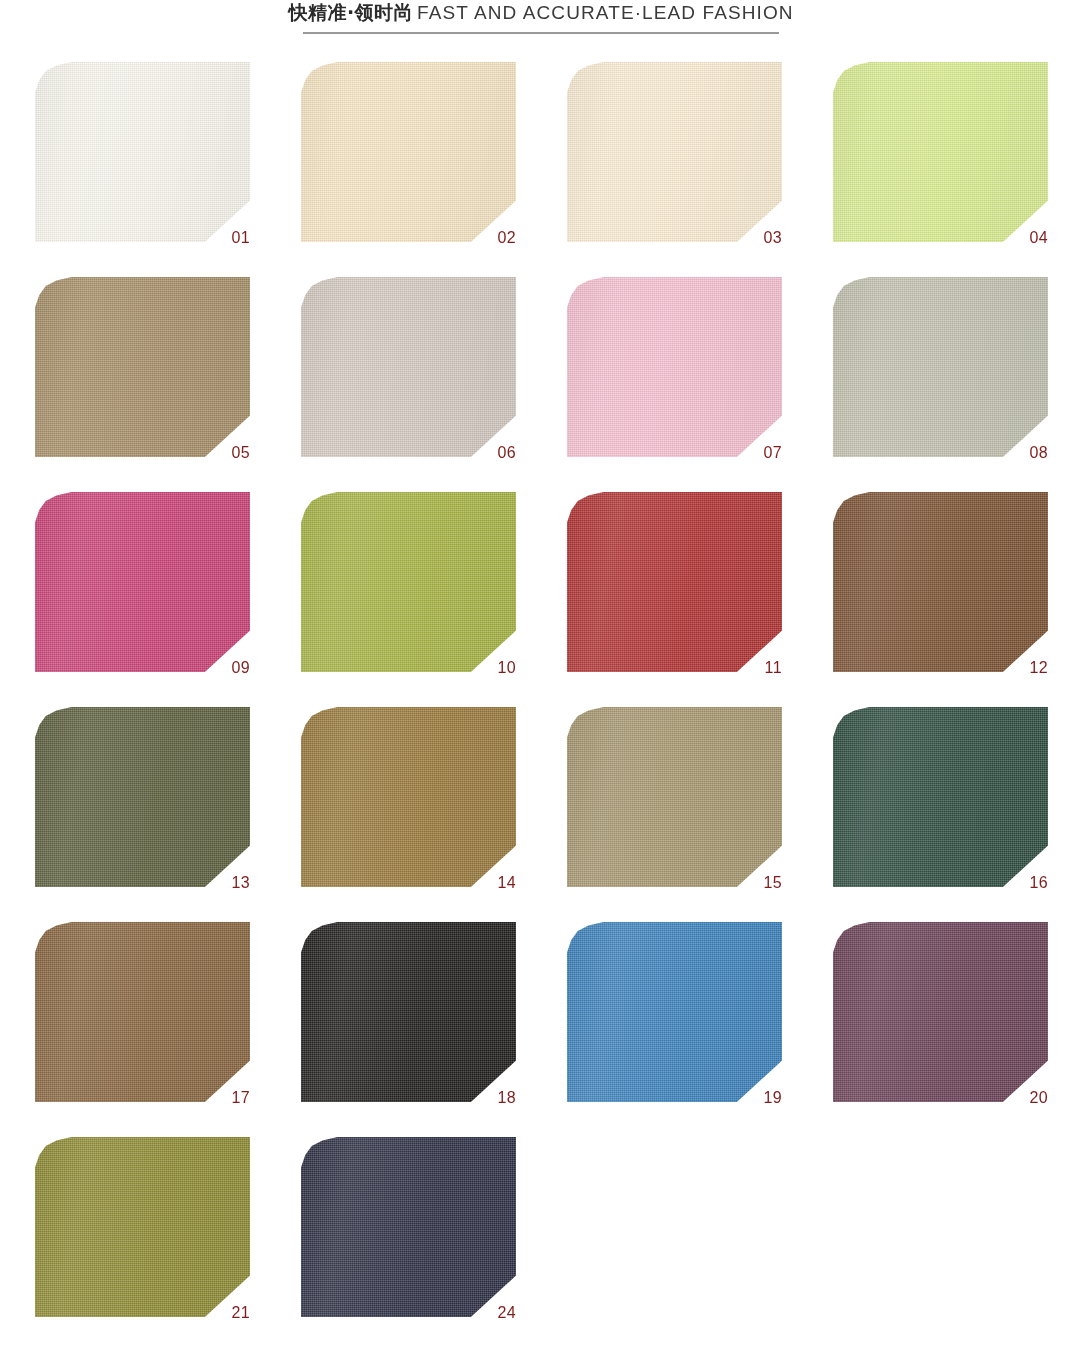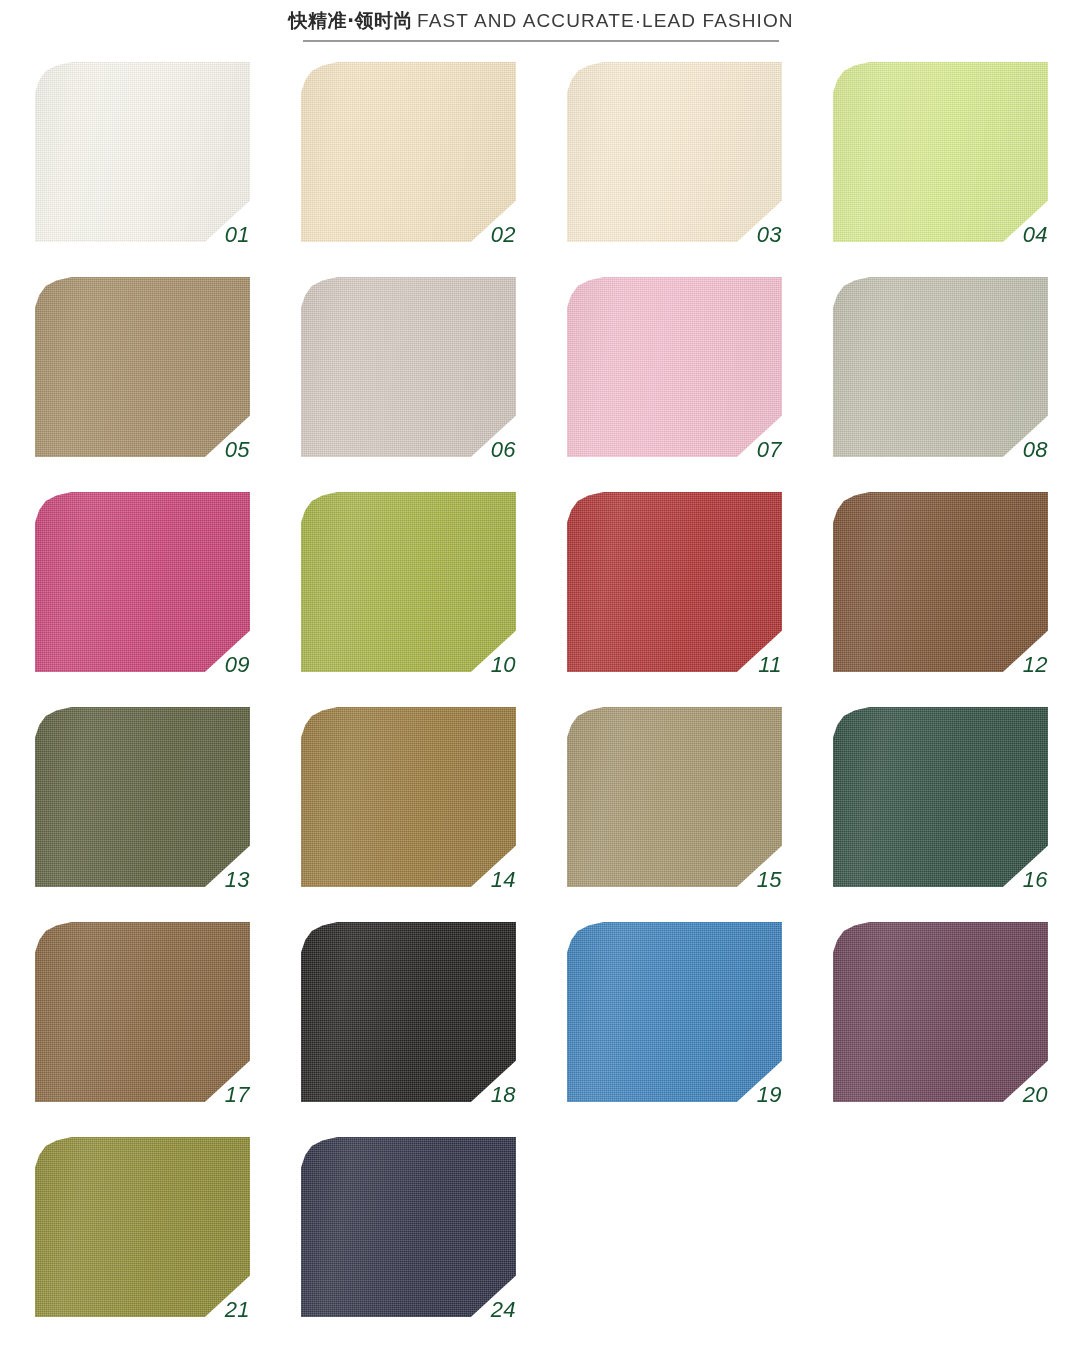--- a/index.html
+++ b/index.html
@@ -13,21 +13,21 @@
     height: 1370px;
     font-family: "Liberation Sans", "DejaVu Sans", sans-serif;
     -webkit-font-smoothing: antialiased;
     overflow: hidden;
     position: relative;
   }
 
   
   .header {
     width: 100%;
-    padding-top: 8px;
+    padding-top: 0;
     display: flex;
     flex-direction: column;
     align-items: center;
   }
   .header-line {
     display: flex;
     align-items: baseline;
     justify-content: center;
     white-space: nowrap;
   }
@@ -110,27 +110,26 @@
         rgba(255,255,255,0.02) 55%,
         rgba(0,0,0,0.045) 100%);
     mix-blend-mode: normal;
     opacity: 0.85;
   }
 
   .chip-number {
     position: absolute;
     right: 0px;
     bottom: -4px;
-    font-size: 22px;
+    font-size: 16px;
     font-weight: 400;
-    color: #14532d;
+    color: #7f1d1d;
     letter-spacing: 0.4px;
     line-height: 1;
     font-family: "Liberation Sans", "DejaVu Sans", sans-serif;
-    font-style: italic;
   }
 </style>
 </head>
 <body style="background: rgb(255, 255, 255);">
 
 <div class="header">
   <div class="header-line">
     <span class="header-cn">快精准·领时尚</span>
     <span class="header-en">FAST AND ACCURATE·LEAD FASHION</span>
   </div>

